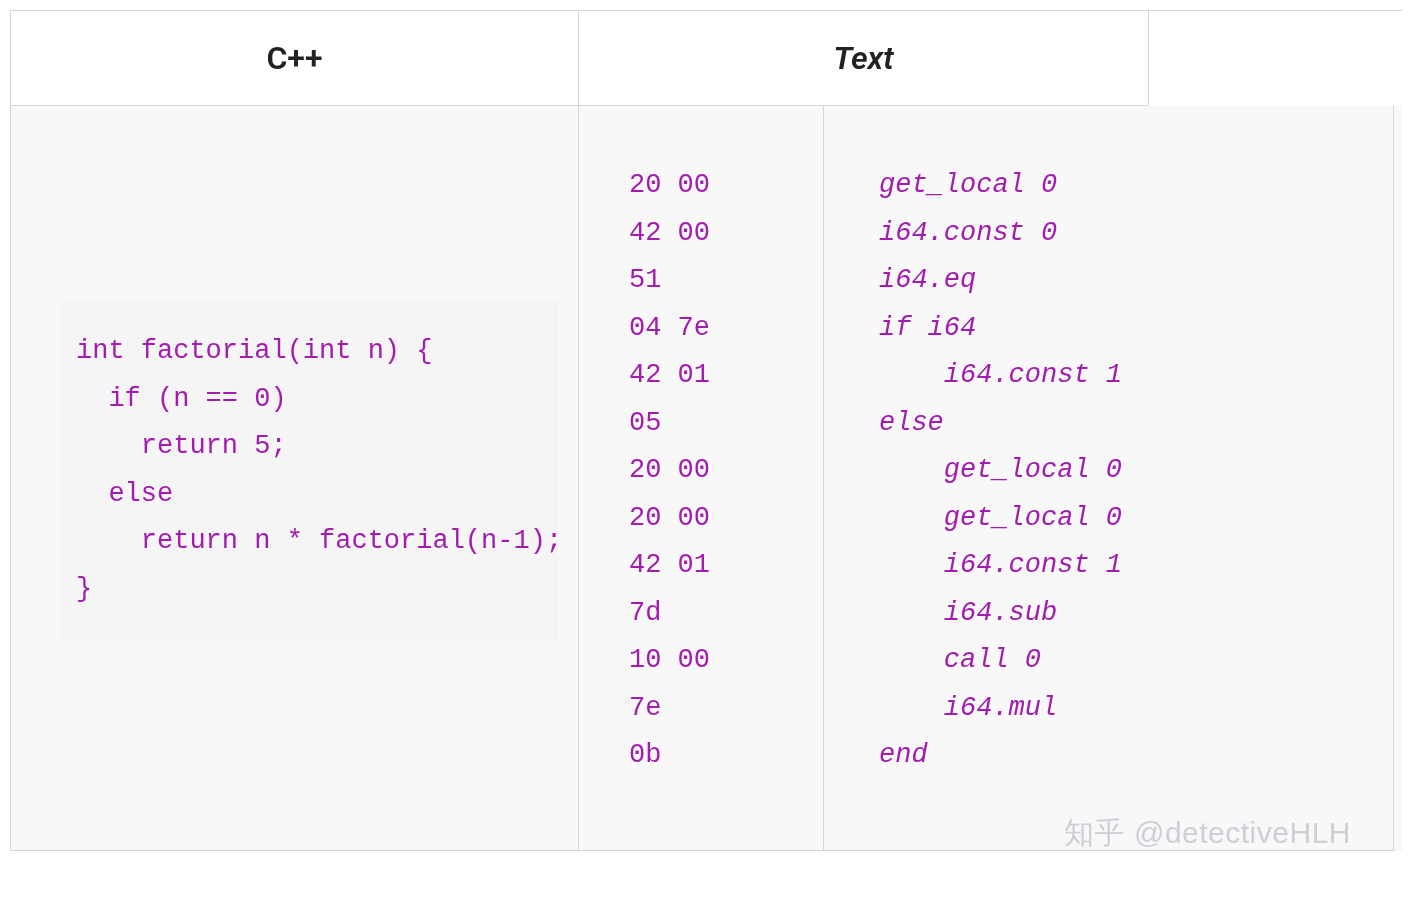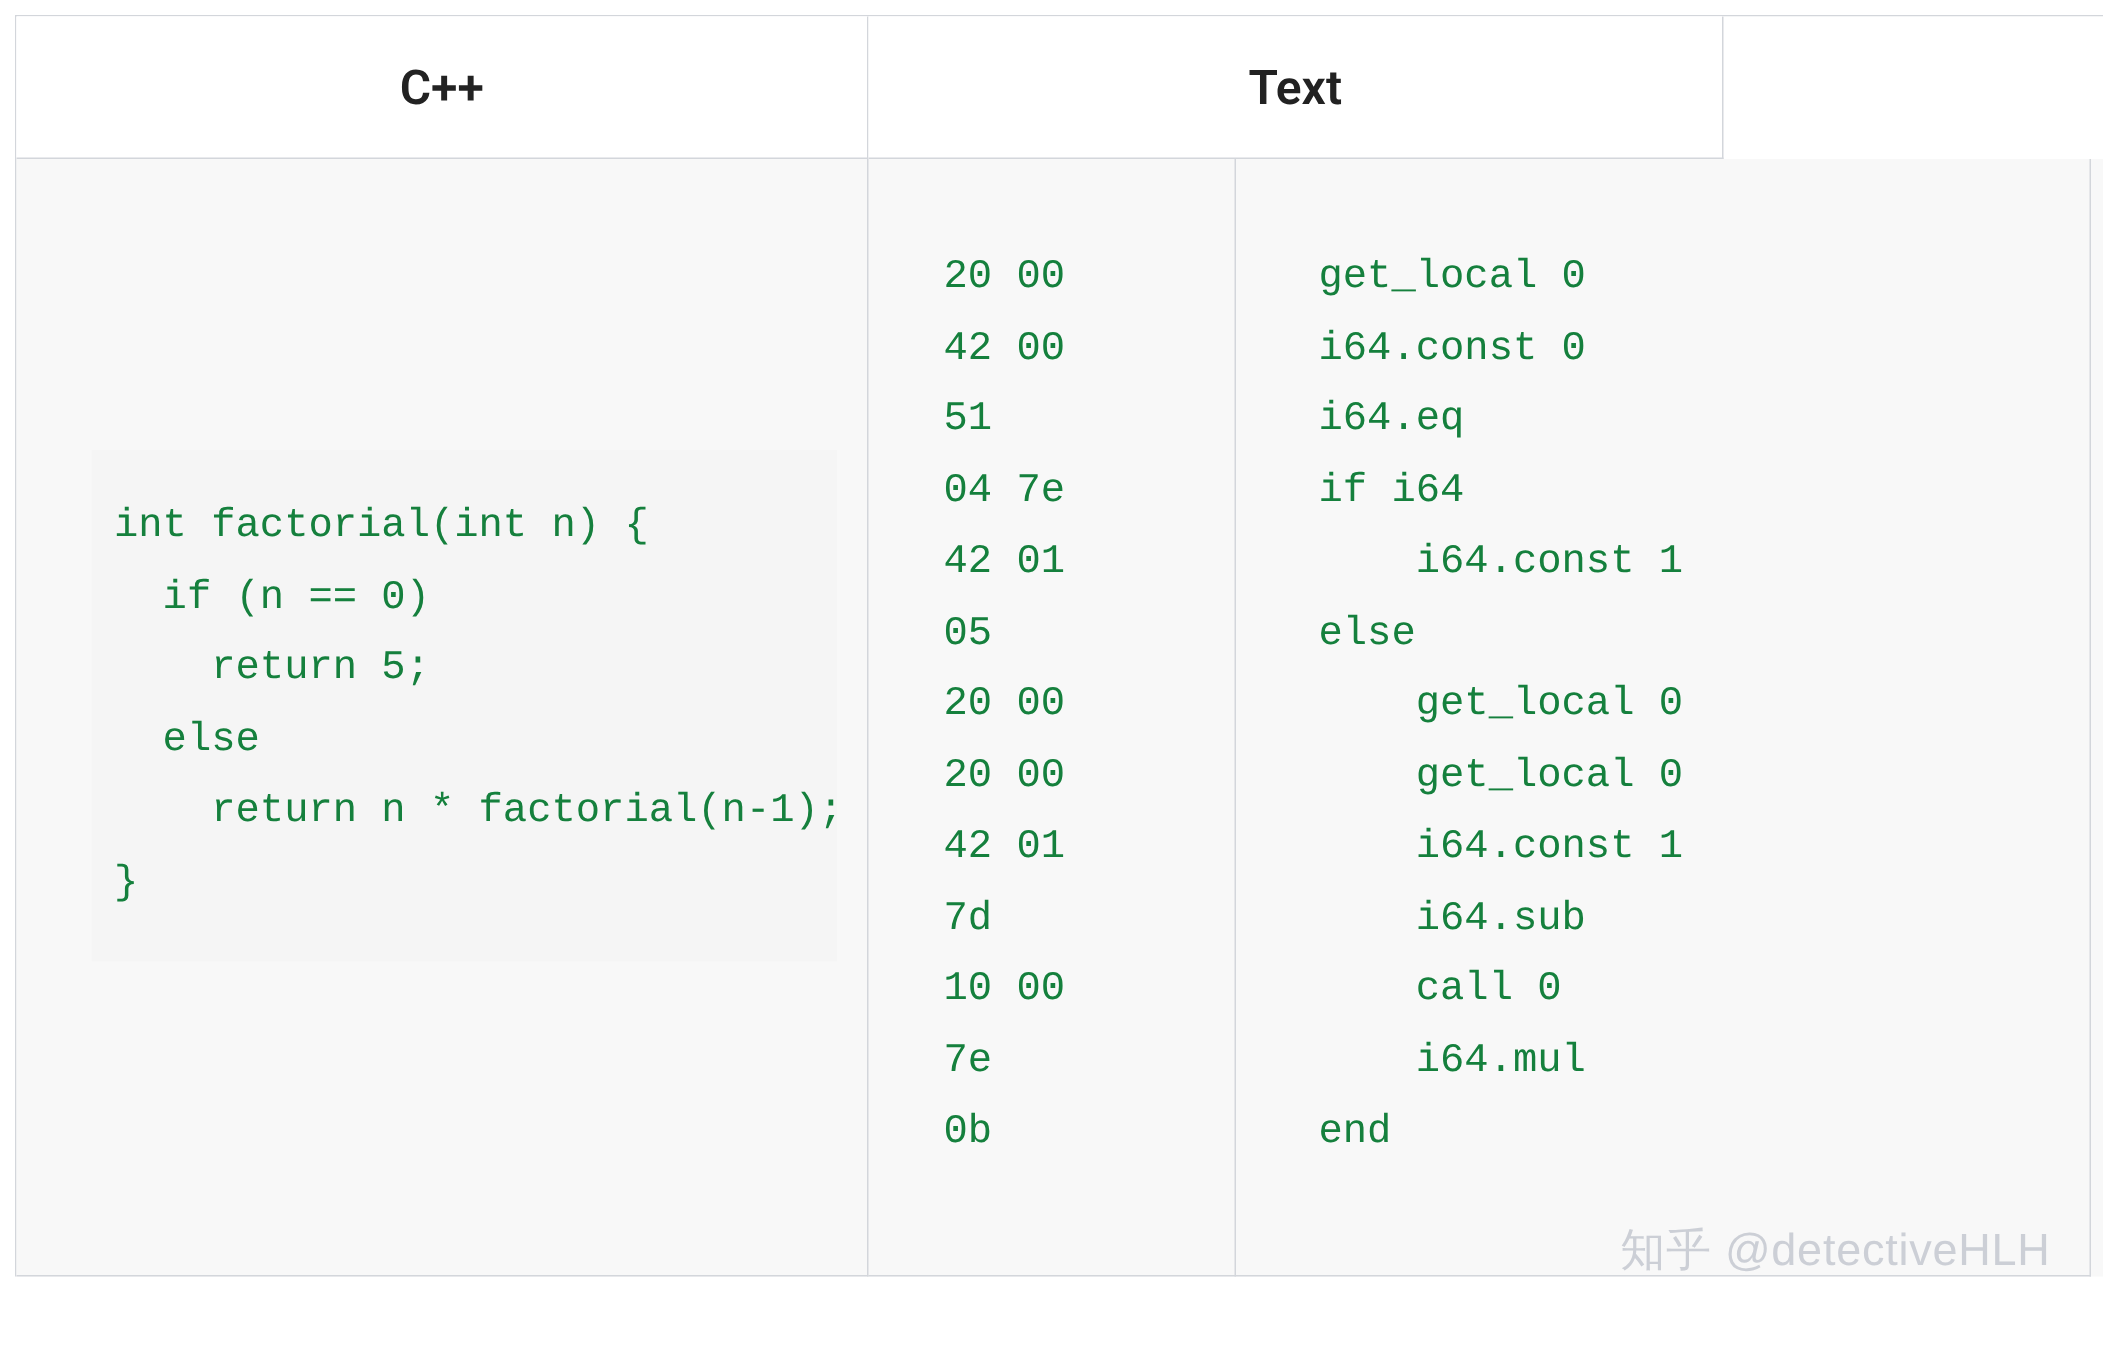--- a/index.html
+++ b/index.html
@@ -44,50 +44,51 @@
       background: #ffffff;
     }
     .col-cpp {
       width: 568px;
     }
     .col-binary {
       width: 245px;
     }
     .col-text {
       width: 570px;
+      font-style: italic;
     }
     .body-cell {
       padding: 56px 20px 70px 20px;
       display: flex;
       align-items: center;
     }
     .code-block {
       font-family: "Consolas", "Monaco", "Menlo", "Courier New", monospace;
       font-size: 27px;
       line-height: 1.76;
-      color: #15803d;
+      color: #a21caf;
       white-space: pre;
       width: 100%;
     }
     .cpp-inner {
       background: #f5f5f5;
       padding: 28px 30px 28px 15px;
       margin-left: 30px;
       margin-right: 0px;
       width: calc(100% - 30px);
     }
     .binary-inner {
       padding-left: 30px;
     }
     .text-inner {
       padding-left: 35px;
     }
     .watermark {
       position: absolute;
-      right: 45px;
+      right: 61px;
       bottom: 50px;
       font-size: 30px;
       color: rgba(180, 185, 195, 0.65);
       font-weight: 400;
       font-family: -apple-system, BlinkMacSystemFont, "Segoe UI", sans-serif;
       pointer-events: none;
       letter-spacing: 0.5px;
     }
   </style>
 </head>

